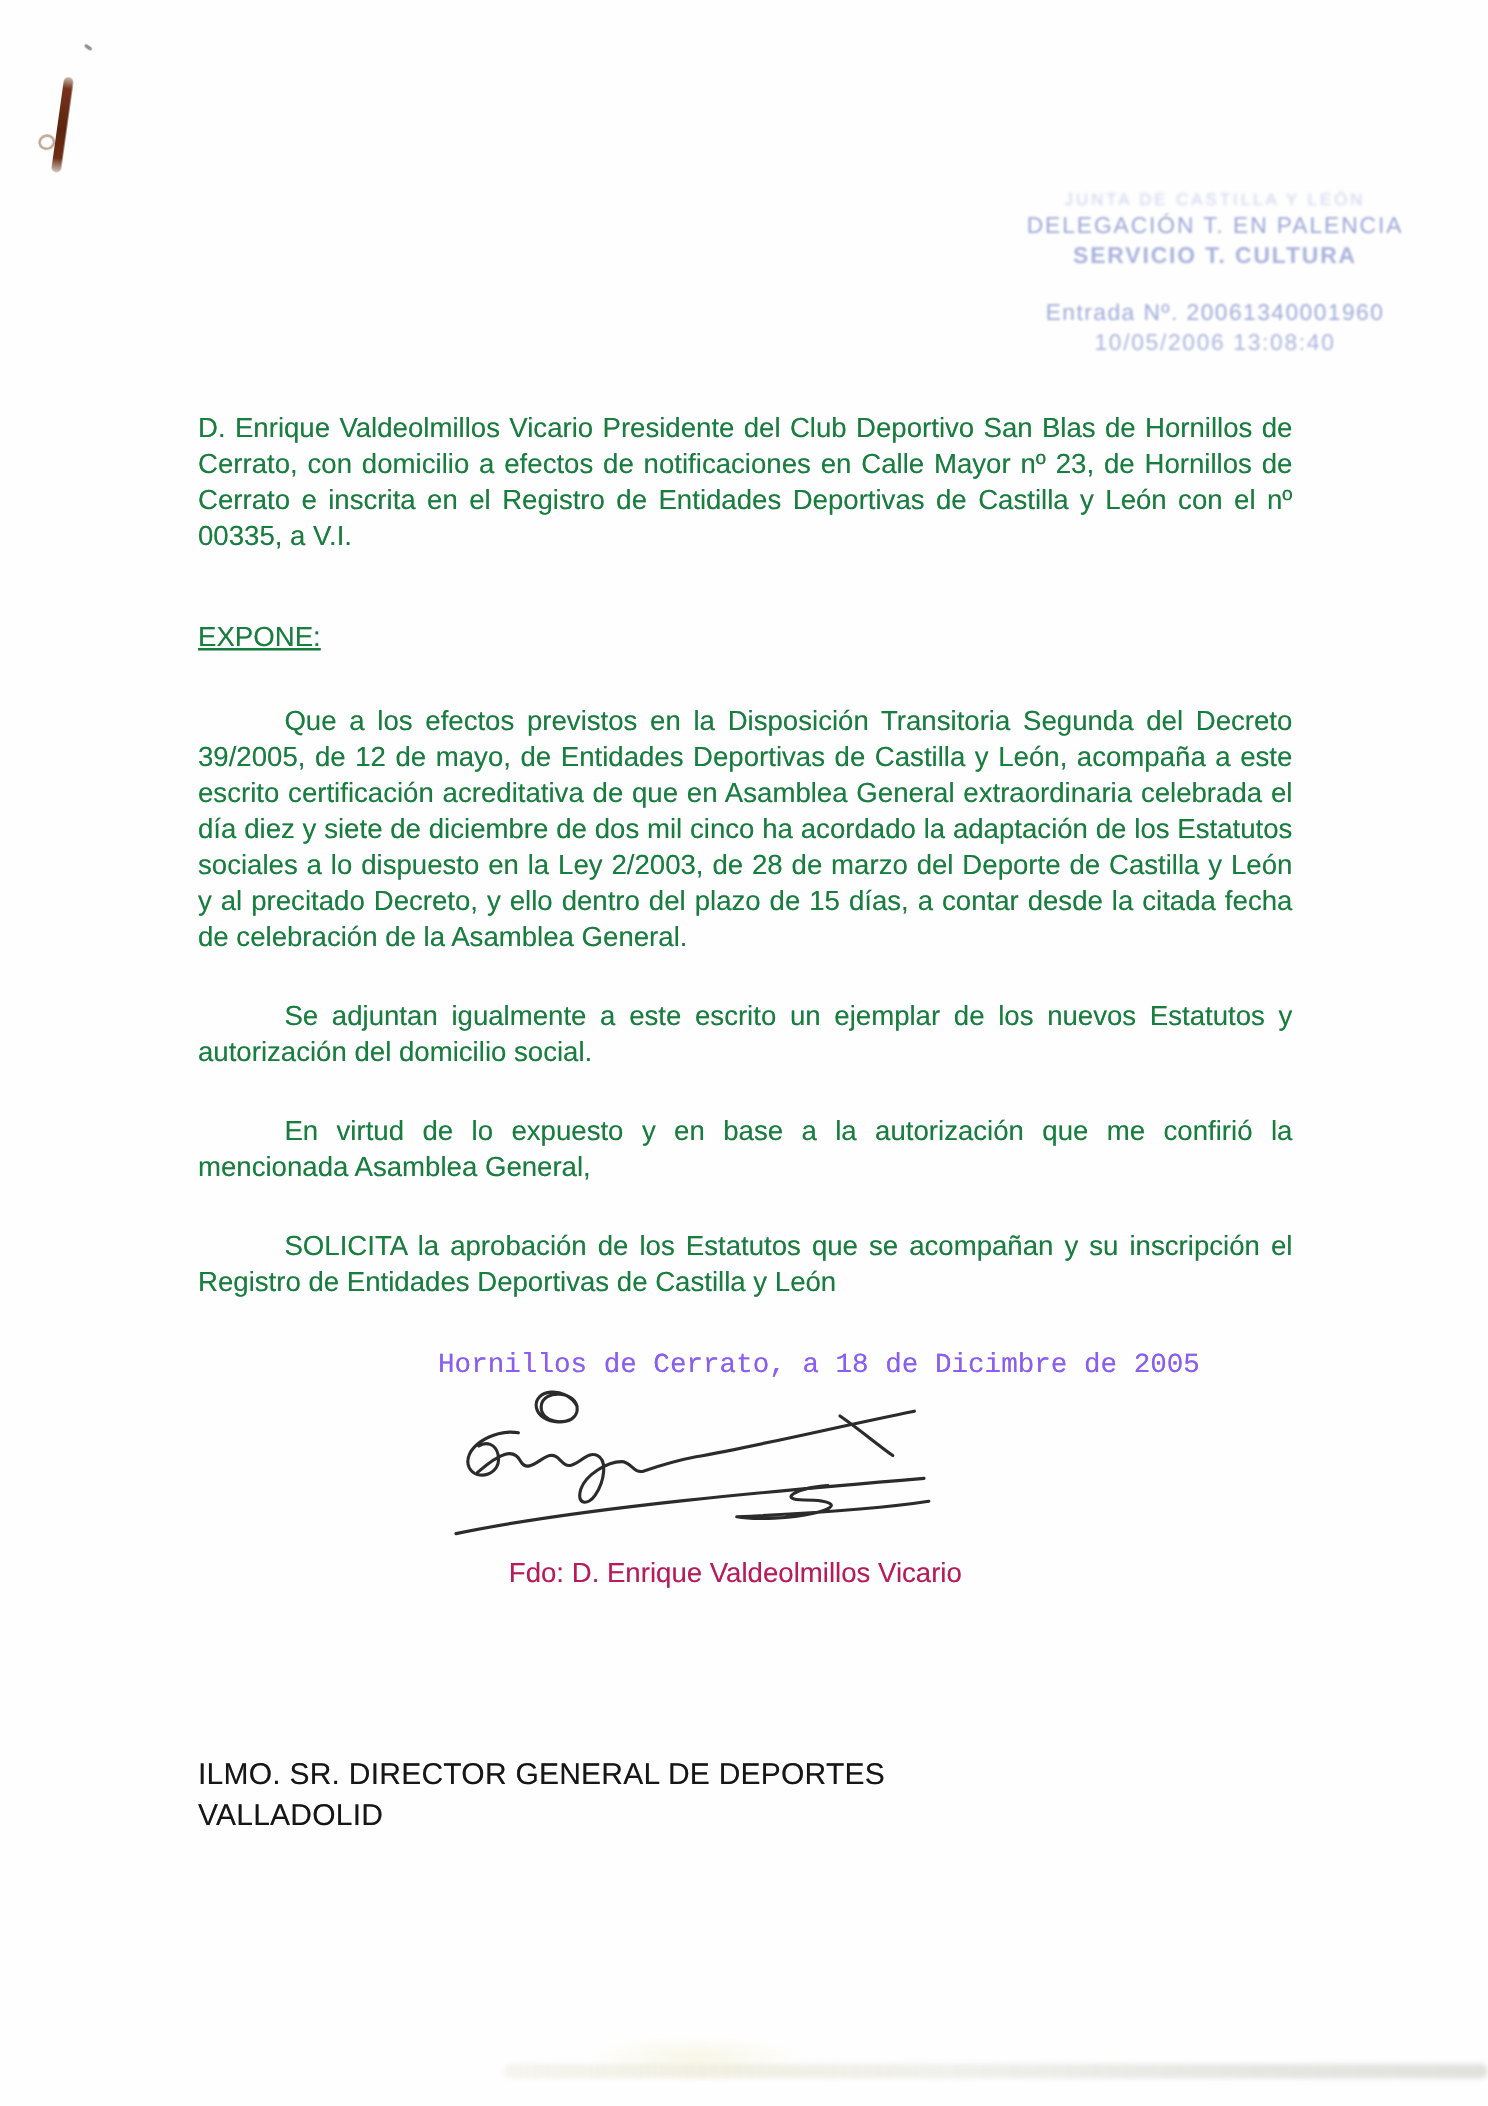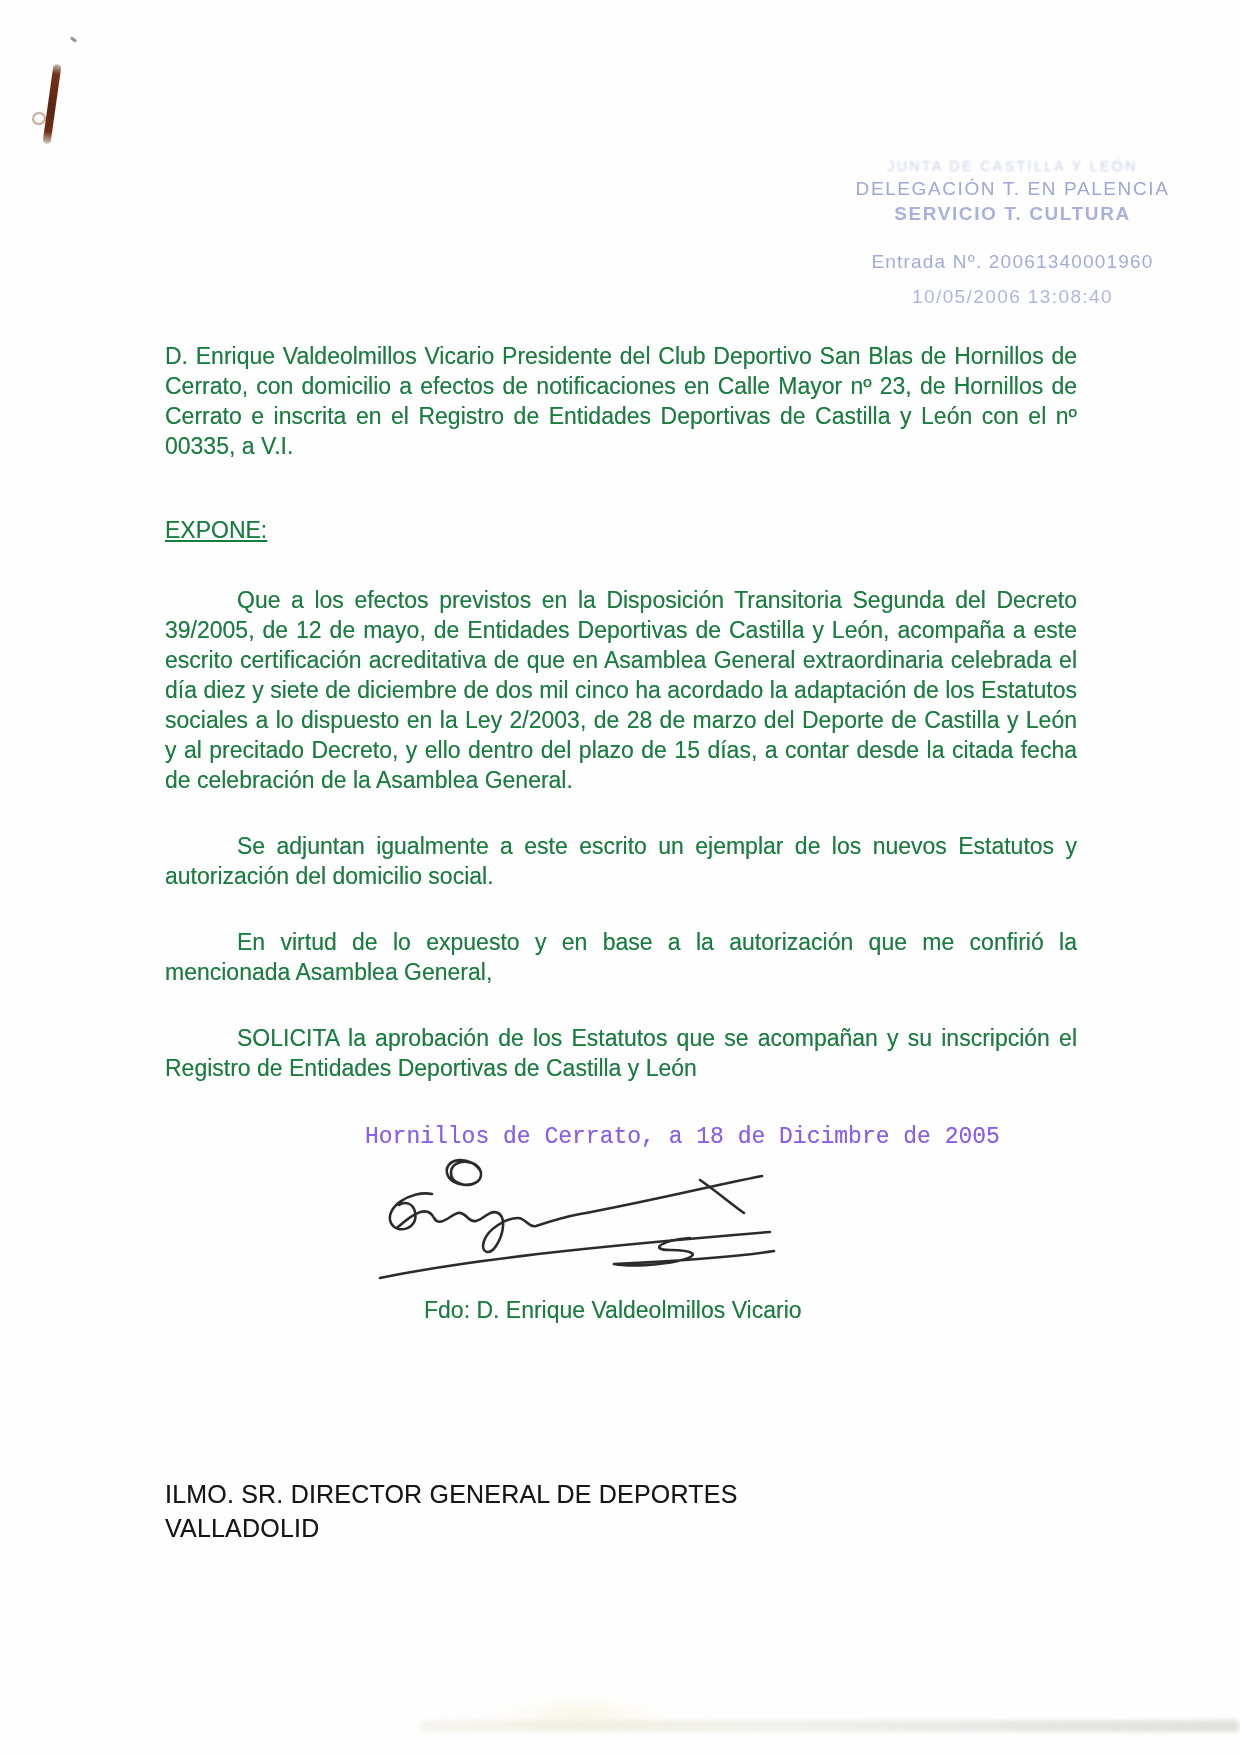--- a/index.html
+++ b/index.html
@@ -44,21 +44,21 @@
     filter:blur(0.7px);
     user-select:none;
   }
   .stamp .org{
     font-size:14px;letter-spacing:2.5px;opacity:0.42;
     margin-bottom:4px;filter:blur(1px);
   }
   .stamp .delegation{font-size:19px;letter-spacing:1.6px;opacity:0.82;}
   .stamp .service{font-size:19px;letter-spacing:1.6px;opacity:0.72;margin-top:3px;font-weight:bold;}
   .stamp .entry{font-size:19px;letter-spacing:1.2px;opacity:0.78;margin-top:26px;}
-  .stamp .datetime{font-size:19px;letter-spacing:1.4px;opacity:0.68;margin-top:13px;}
+  .stamp .datetime{font-size:19px;letter-spacing:1.4px;opacity:0.68;margin-top:3px;}
 
   
   .letter{
     position:absolute;left:165px;top:341px;width:912px;
     font-size:23px;line-height:30px;
     text-align:justify;
     color:#15803d;
     text-shadow:0 0 0.4px rgba(0,0,0,0.35);
   }
   .letter p{margin:0;}
@@ -71,31 +71,30 @@
     font-size:23px;color:#8b5cf6;
     text-shadow:0 0 0.4px rgba(0,0,0,0.35);
     font-family:Liberation Mono, monospace;
   }
 
   .signature{position:absolute;left:368px;top:1148px;width:432px;height:138px;}
   .signature svg{width:100%;height:100%;}
 
   .sig-caption{
     position:absolute;left:424px;top:1297px;
-    font-size:23px;color:#15803d;
+    font-size:23px;color:#be185d;
     text-shadow:0 0 0.4px rgba(0,0,0,0.35);
   }
 
   .addressee{
     position:absolute;left:165px;top:1462px;
     font-size:25px;line-height:34px;
     letter-spacing:0.2px;
     color:#161616;
     text-shadow:0 0 0.5px rgba(0,0,0,0.45);
-    margin-top:15px;
   }
 
   
   .scan-artifact{
     position:absolute;left:420px;top:1720px;width:820px;height:12px;
     background:linear-gradient(90deg,
       rgba(205,200,175,0.18) 0%,
       rgba(215,210,170,0.30) 20%,
       rgba(190,190,175,0.22) 45%,
       rgba(175,175,165,0.30) 75%,

